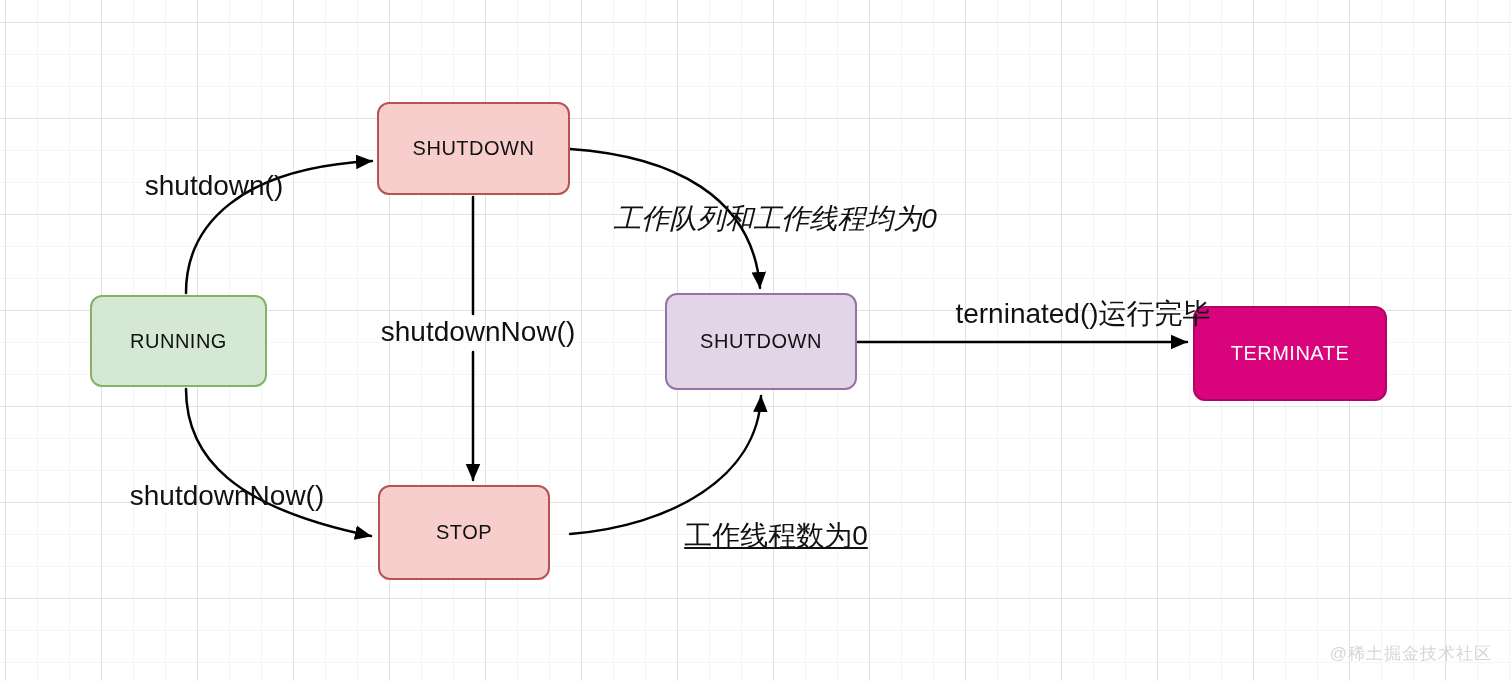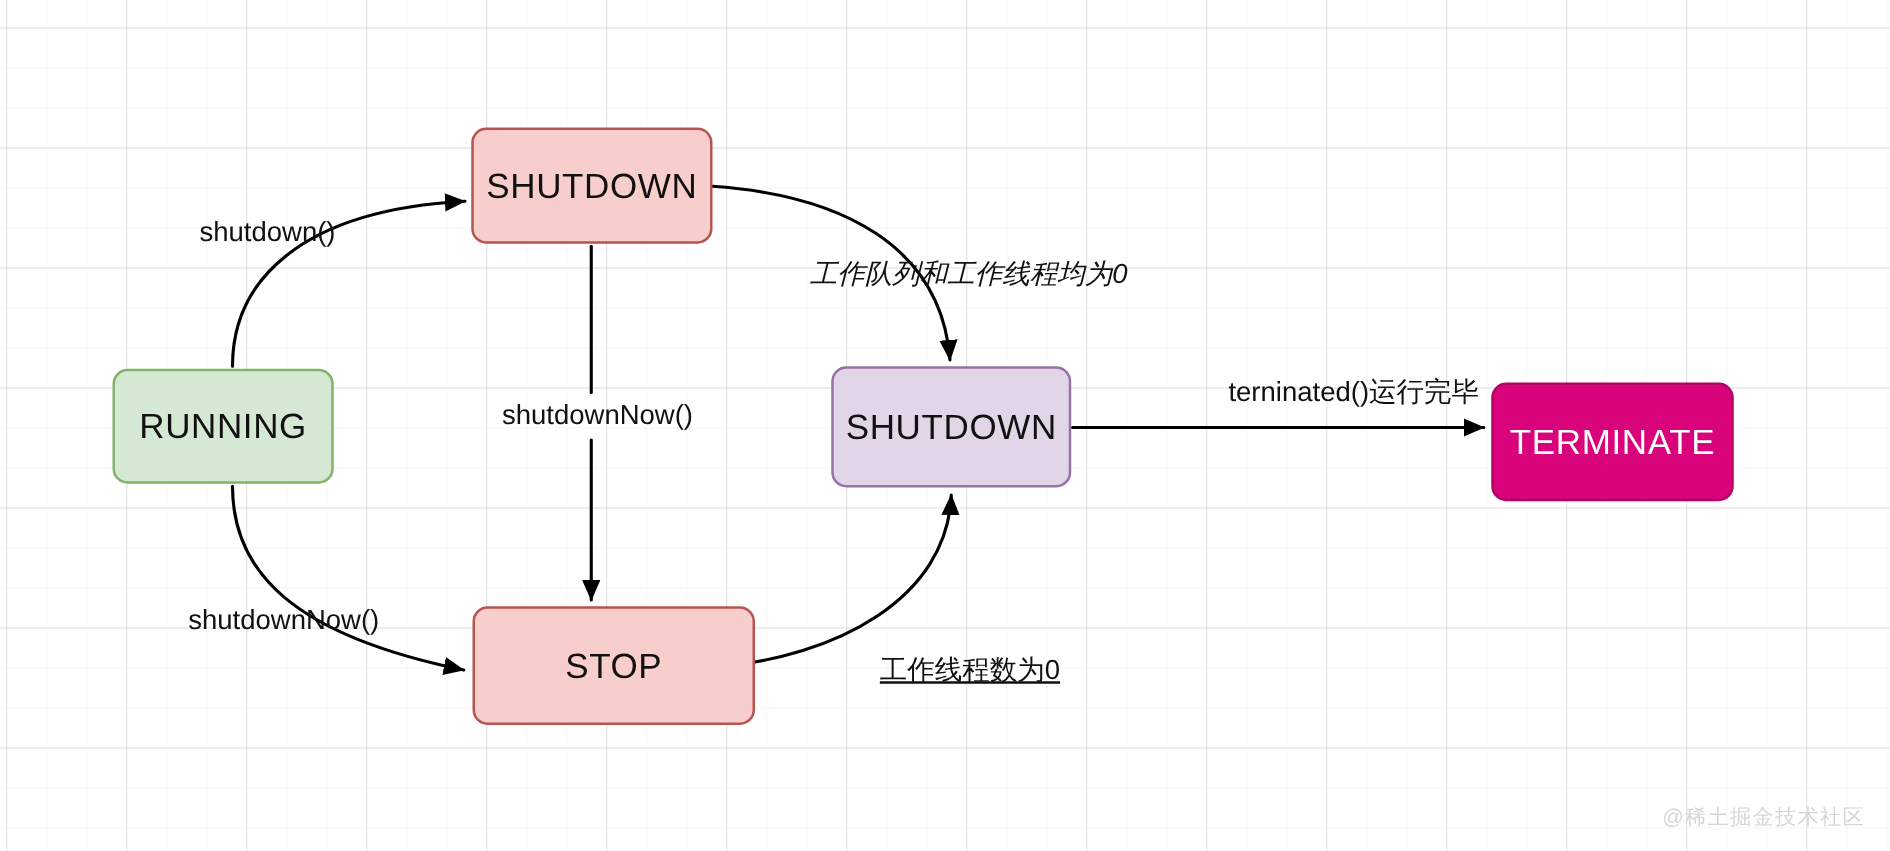--- a/index.html
+++ b/index.html
@@ -32,28 +32,28 @@
     stroke-linecap: round;
   }
   .node {
     position: absolute;
     box-sizing: border-box;
     border: 2px solid;
     border-radius: 12px;
     display: flex;
     align-items: center;
     justify-content: center;
-    font-size: 28px;
+    font-size: 20px;
     letter-spacing: 0.5px;
     white-space: nowrap;
   }
   .edge-label {
     position: absolute;
     transform: translate(-50%, -50%);
-    font-size: 22px;
+    font-size: 28px;
     color: #111111;
     white-space: nowrap;
   }
   .watermark {
     position: absolute;
     right: 20px;
     bottom: 16px;
     font-size: 17px;
     color: #d6d6d6;
     letter-spacing: 1px;
@@ -80,21 +80,21 @@
       </g>
   </svg>
 
   <div>
       <div class="node" style="left: 90px; top: 295px; width: 177px; height: 92px; background: rgb(213, 232, 212); border-color: rgb(130, 179, 102); color: rgb(17, 17, 17);">
         <span>RUNNING</span>
       </div>
       <div class="node" style="left: 377px; top: 102px; width: 193px; height: 93px; background: rgb(248, 206, 204); border-color: rgb(184, 84, 80); color: rgb(17, 17, 17);">
         <span>SHUTDOWN</span>
       </div>
-      <div class="node" style="left: 378px; top: 485px; width: 226px; height: 95px; background: rgb(248, 206, 204); border-color: rgb(184, 84, 80); color: rgb(17, 17, 17);">
+      <div class="node" style="left: 378px; top: 485px; width: 172px; height: 95px; background: rgb(248, 206, 204); border-color: rgb(184, 84, 80); color: rgb(17, 17, 17);">
         <span>STOP</span>
       </div>
       <div class="node" style="left: 665px; top: 293px; width: 192px; height: 97px; background: rgb(225, 213, 231); border-color: rgb(150, 115, 166); color: rgb(17, 17, 17);">
         <span>SHUTDOWN</span>
       </div>
       <div class="node" style="left: 1193px; top: 306px; width: 194px; height: 95px; background: rgb(217, 4, 124); border-color: rgb(176, 5, 101); color: rgb(255, 255, 255);">
         <span>TERMINATE</span>
       </div>
     </div>
   <div>

